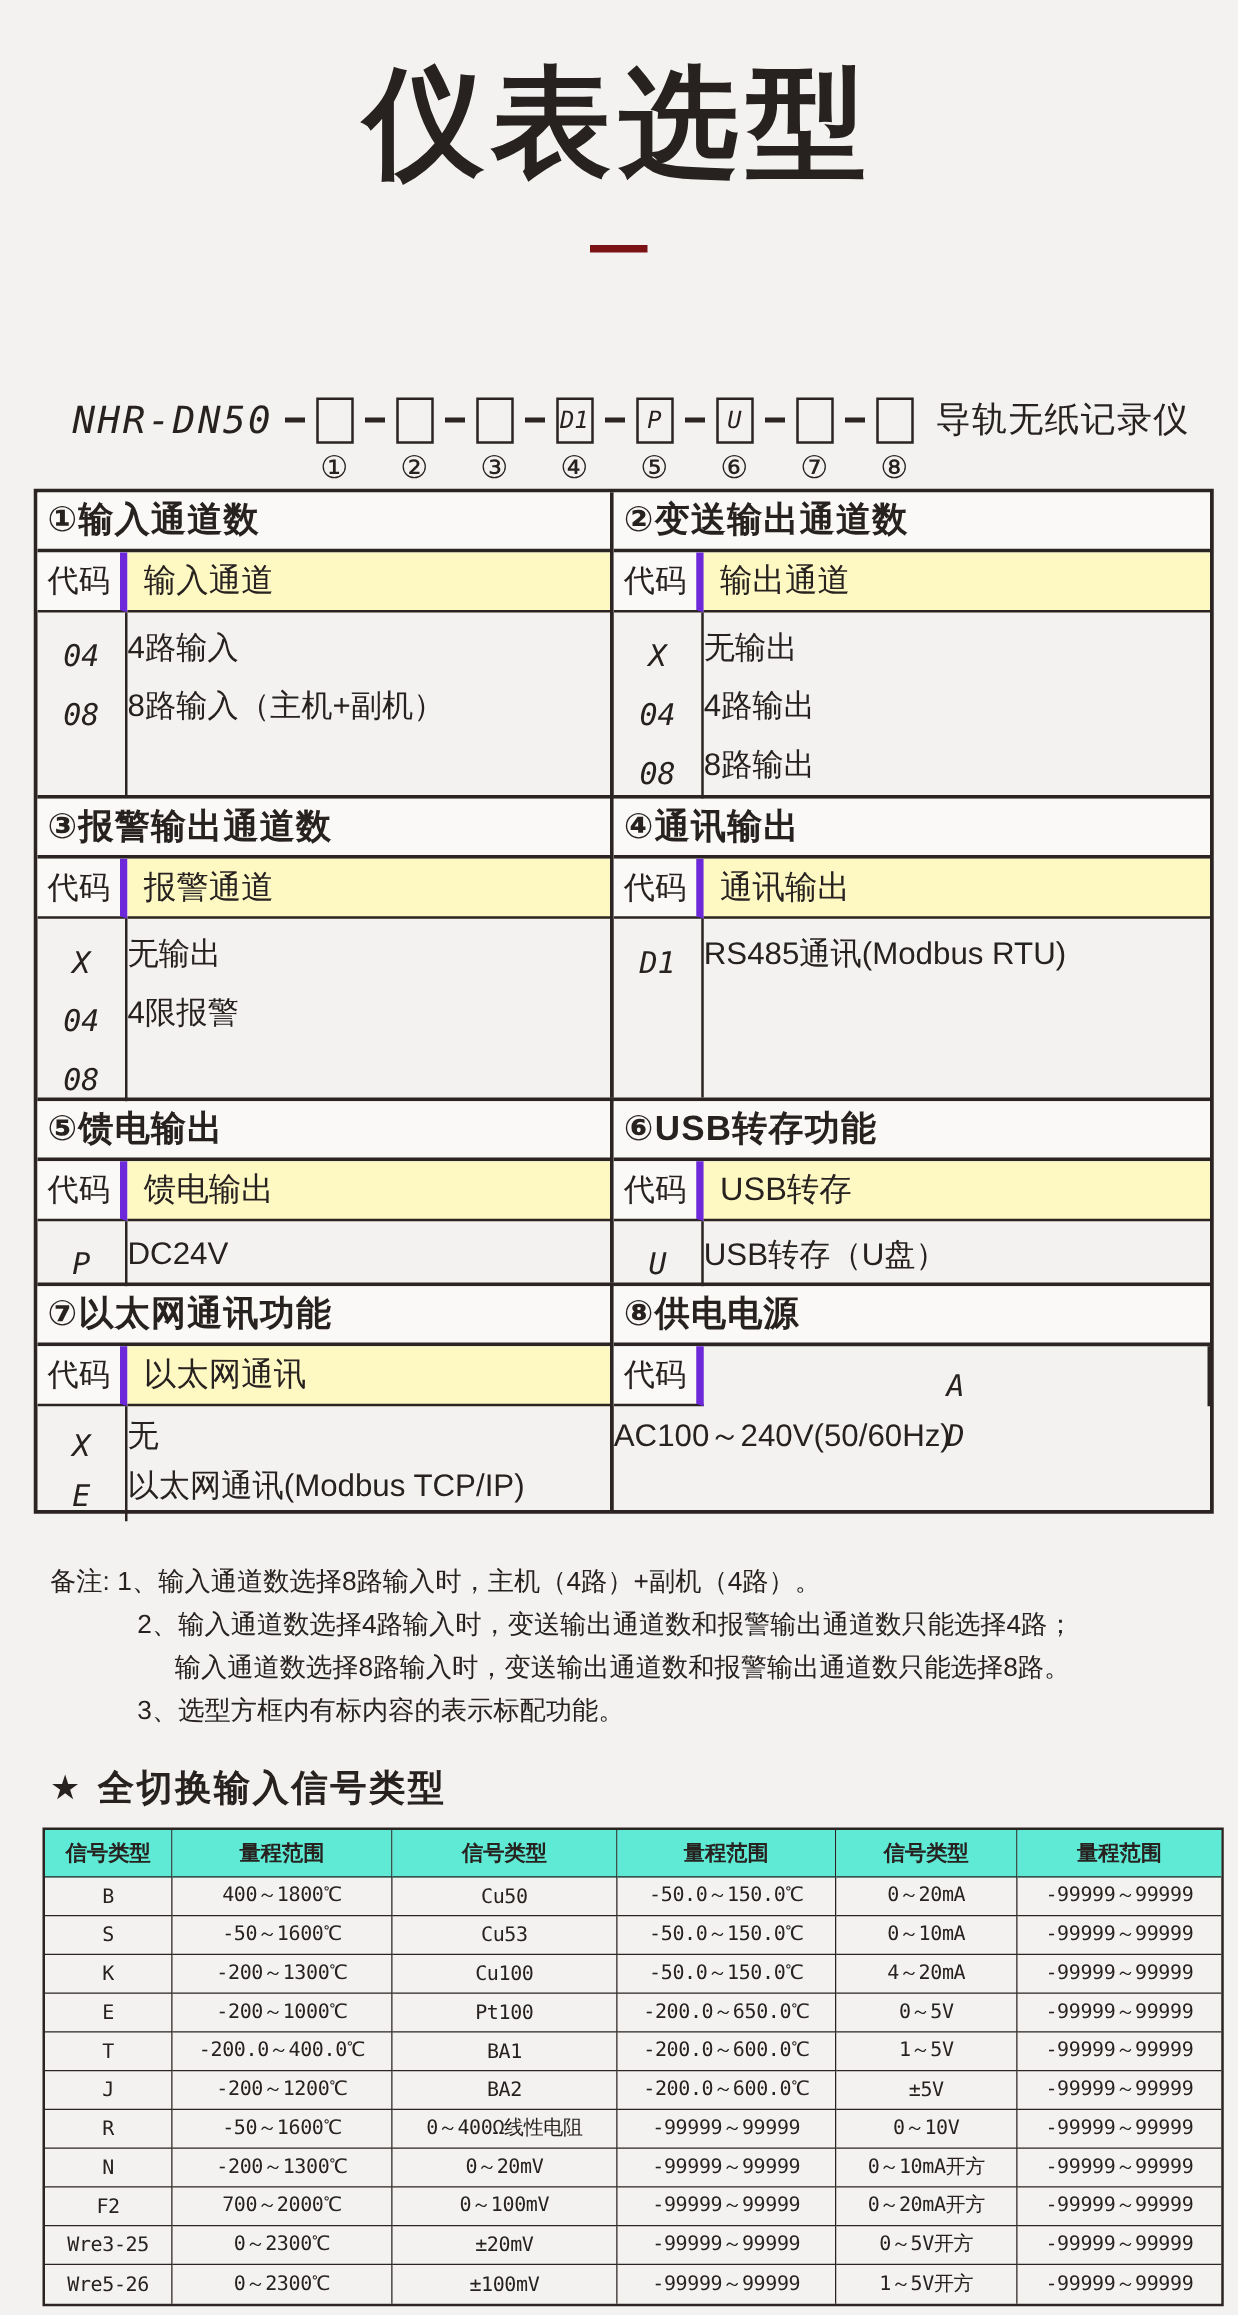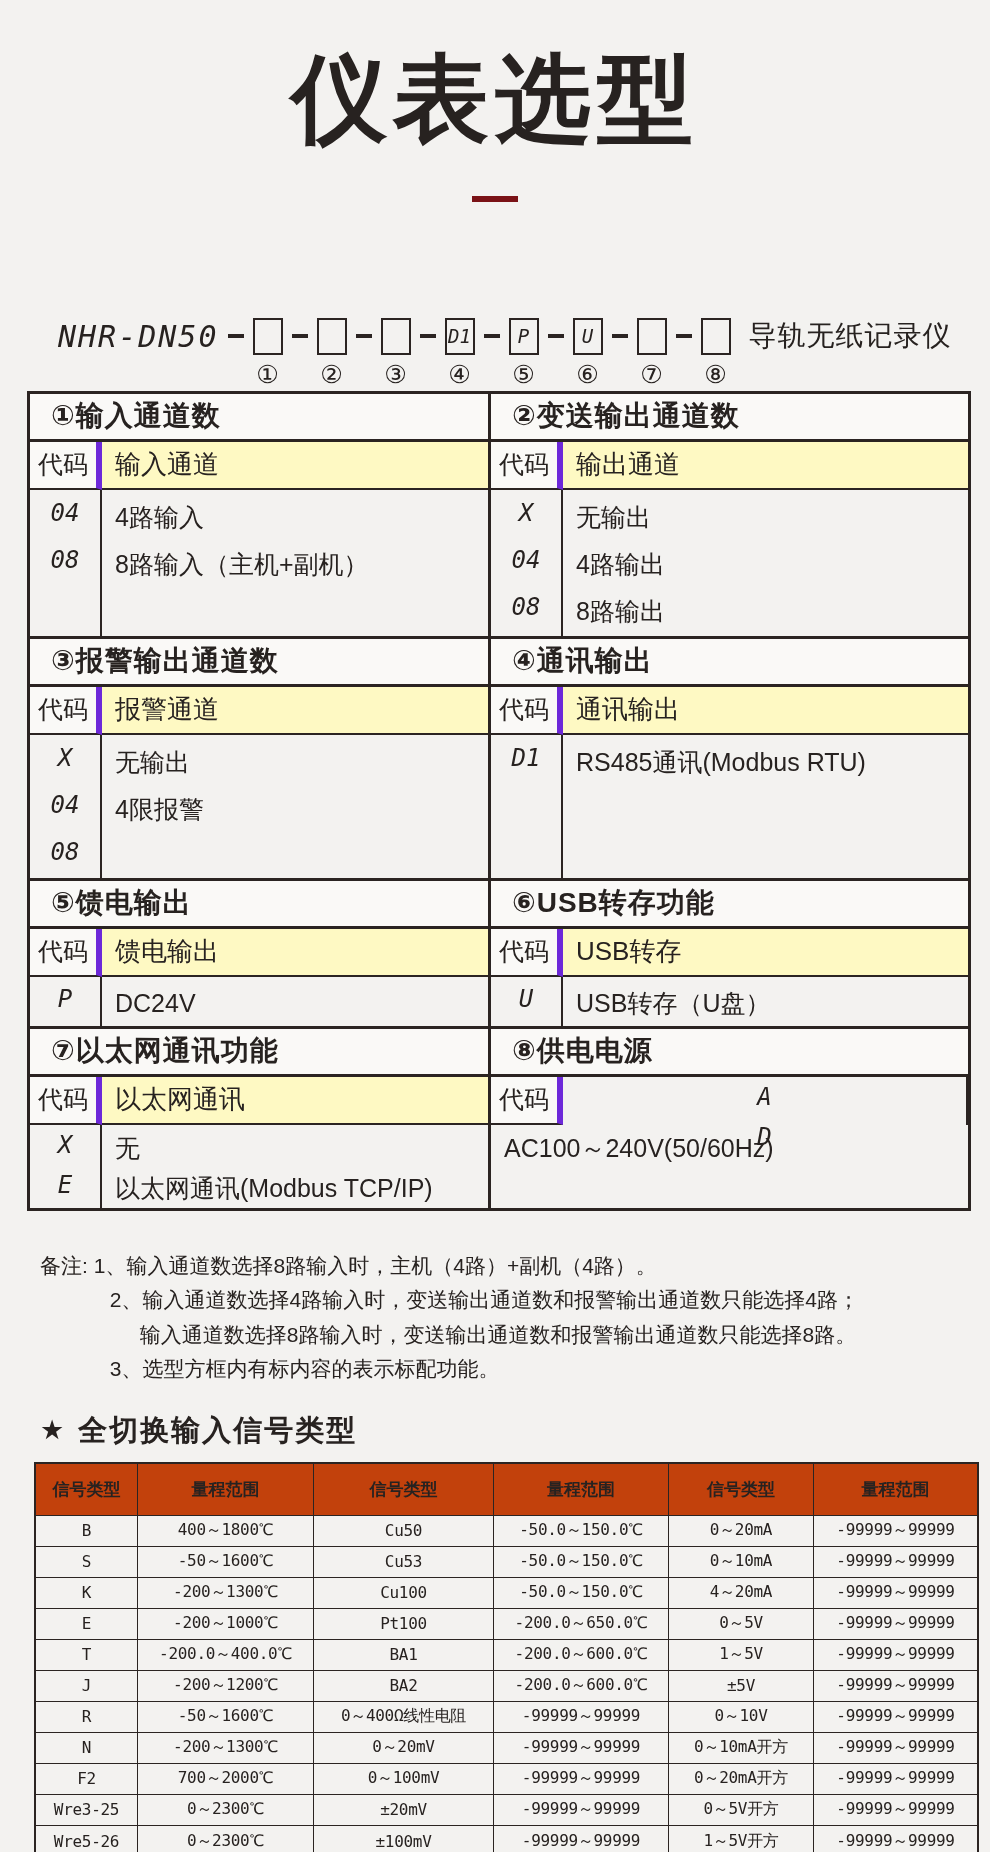--- a/index.html
+++ b/index.html
@@ -43,35 +43,35 @@
     display:grid;grid-template-columns:461px 477px;
     grid-template-rows:242px 242px 148px 182px;
     background:#f3f2f0;
   }
   .sec{box-sizing:border-box;display:flex;flex-direction:column;min-width:0;}
   .sec.left{border-right:3px solid #2b2422;}
   .sec.bandline{border-top:3px solid #2b2422;}
   .sec-header{
     box-sizing:border-box;height:48px;border-bottom:3px solid #2b2422;
     background:#faf9f7;font-size:28px;font-weight:bold;
-    display:flex;align-items:center;padding-left:21px;letter-spacing:1px;
+    display:flex;align-items:center;padding-left:8px;letter-spacing:1px;
   }
   .sec-grid{flex:1;display:grid;grid-template-columns:72px 1fr;grid-template-rows:48px 1fr;min-height:0;}
   .ch-code{
     box-sizing:border-box;border-right:6px solid #6d28d9;border-bottom:2px solid #2b2422;
     background:#faf9f7;display:flex;align-items:center;justify-content:center;font-size:25px;
   }
   .ch-val{
     box-sizing:border-box;border-bottom:2px solid #2b2422;background:#fef9c3;
     display:flex;align-items:center;padding-left:13px;font-size:26px;
   }
-  .bd-code{box-sizing:border-box;border-right:2px solid #2b2422;padding-top:0;}
+  .bd-code{box-sizing:border-box;border-right:2px solid #2b2422;padding-top:12px;}
   .bd-val{padding-top:4px;min-width:0;}
   .code-line{display:flex;align-items:center;justify-content:center;font-size:24px;}
-  .val-line{display:flex;align-items:center;padding-left:13px;font-size:25px;white-space:nowrap;}
+  .val-line{display:flex;align-items:center;font-size:25px;white-space:nowrap;}
   .band0 .code-line,.band0 .val-line,.band1 .code-line,.band1 .val-line{height:47px;}
   .band2 .code-line,.band2 .val-line{height:45px;}
   .band3 .code-line,.band3 .val-line{height:40px;}
 
   
   .notes{margin:38px 0 0 40px;display:flex;font-size:21px;line-height:34.5px;}
   .notes-label{flex:0 0 auto;}
   .notes-lines{margin-left:6px;}
   .note-line{white-space:nowrap;}
   .note-line.lv1{margin-left:16px;}
@@ -86,21 +86,21 @@
     margin:13px 0 0 34px;width:941px;
     border:2.5px solid #2b2422;box-sizing:content-box;
     display:grid;grid-template-columns:102px 176px 180px 175px 145px 163px;
     background:#f3f2f0;
   }
   .sig-cell{
     box-sizing:border-box;border-right:1px solid #2b2422;border-bottom:1px solid #2b2422;
     height:31px;display:flex;align-items:center;justify-content:center;
     font-size:16.5px;white-space:nowrap;overflow:hidden;
   }
-  .sig-cell.hdr{height:52px;font-weight:bold;font-size:17px;background:#c2410c;
+  .sig-cell.hdr{height:38px;font-weight:bold;font-size:17px;background:#5eead4;
     font-family:"Liberation Sans","DejaVu Sans",sans-serif;}
   .sig-cell.lastcol{border-right:none;}
   .sig-cell.lastrow{border-bottom:none;}
   .sig-cell.val{font-family:"DejaVu Sans Mono","Liberation Sans",sans-serif;font-size:16px;letter-spacing:-0.3px;}
 </style>
 </head>
 <body>
 
 <div class="page-title">仪表选型</div>
 <div class="title-divider" style="background: rgb(122, 18, 22);"></div>

